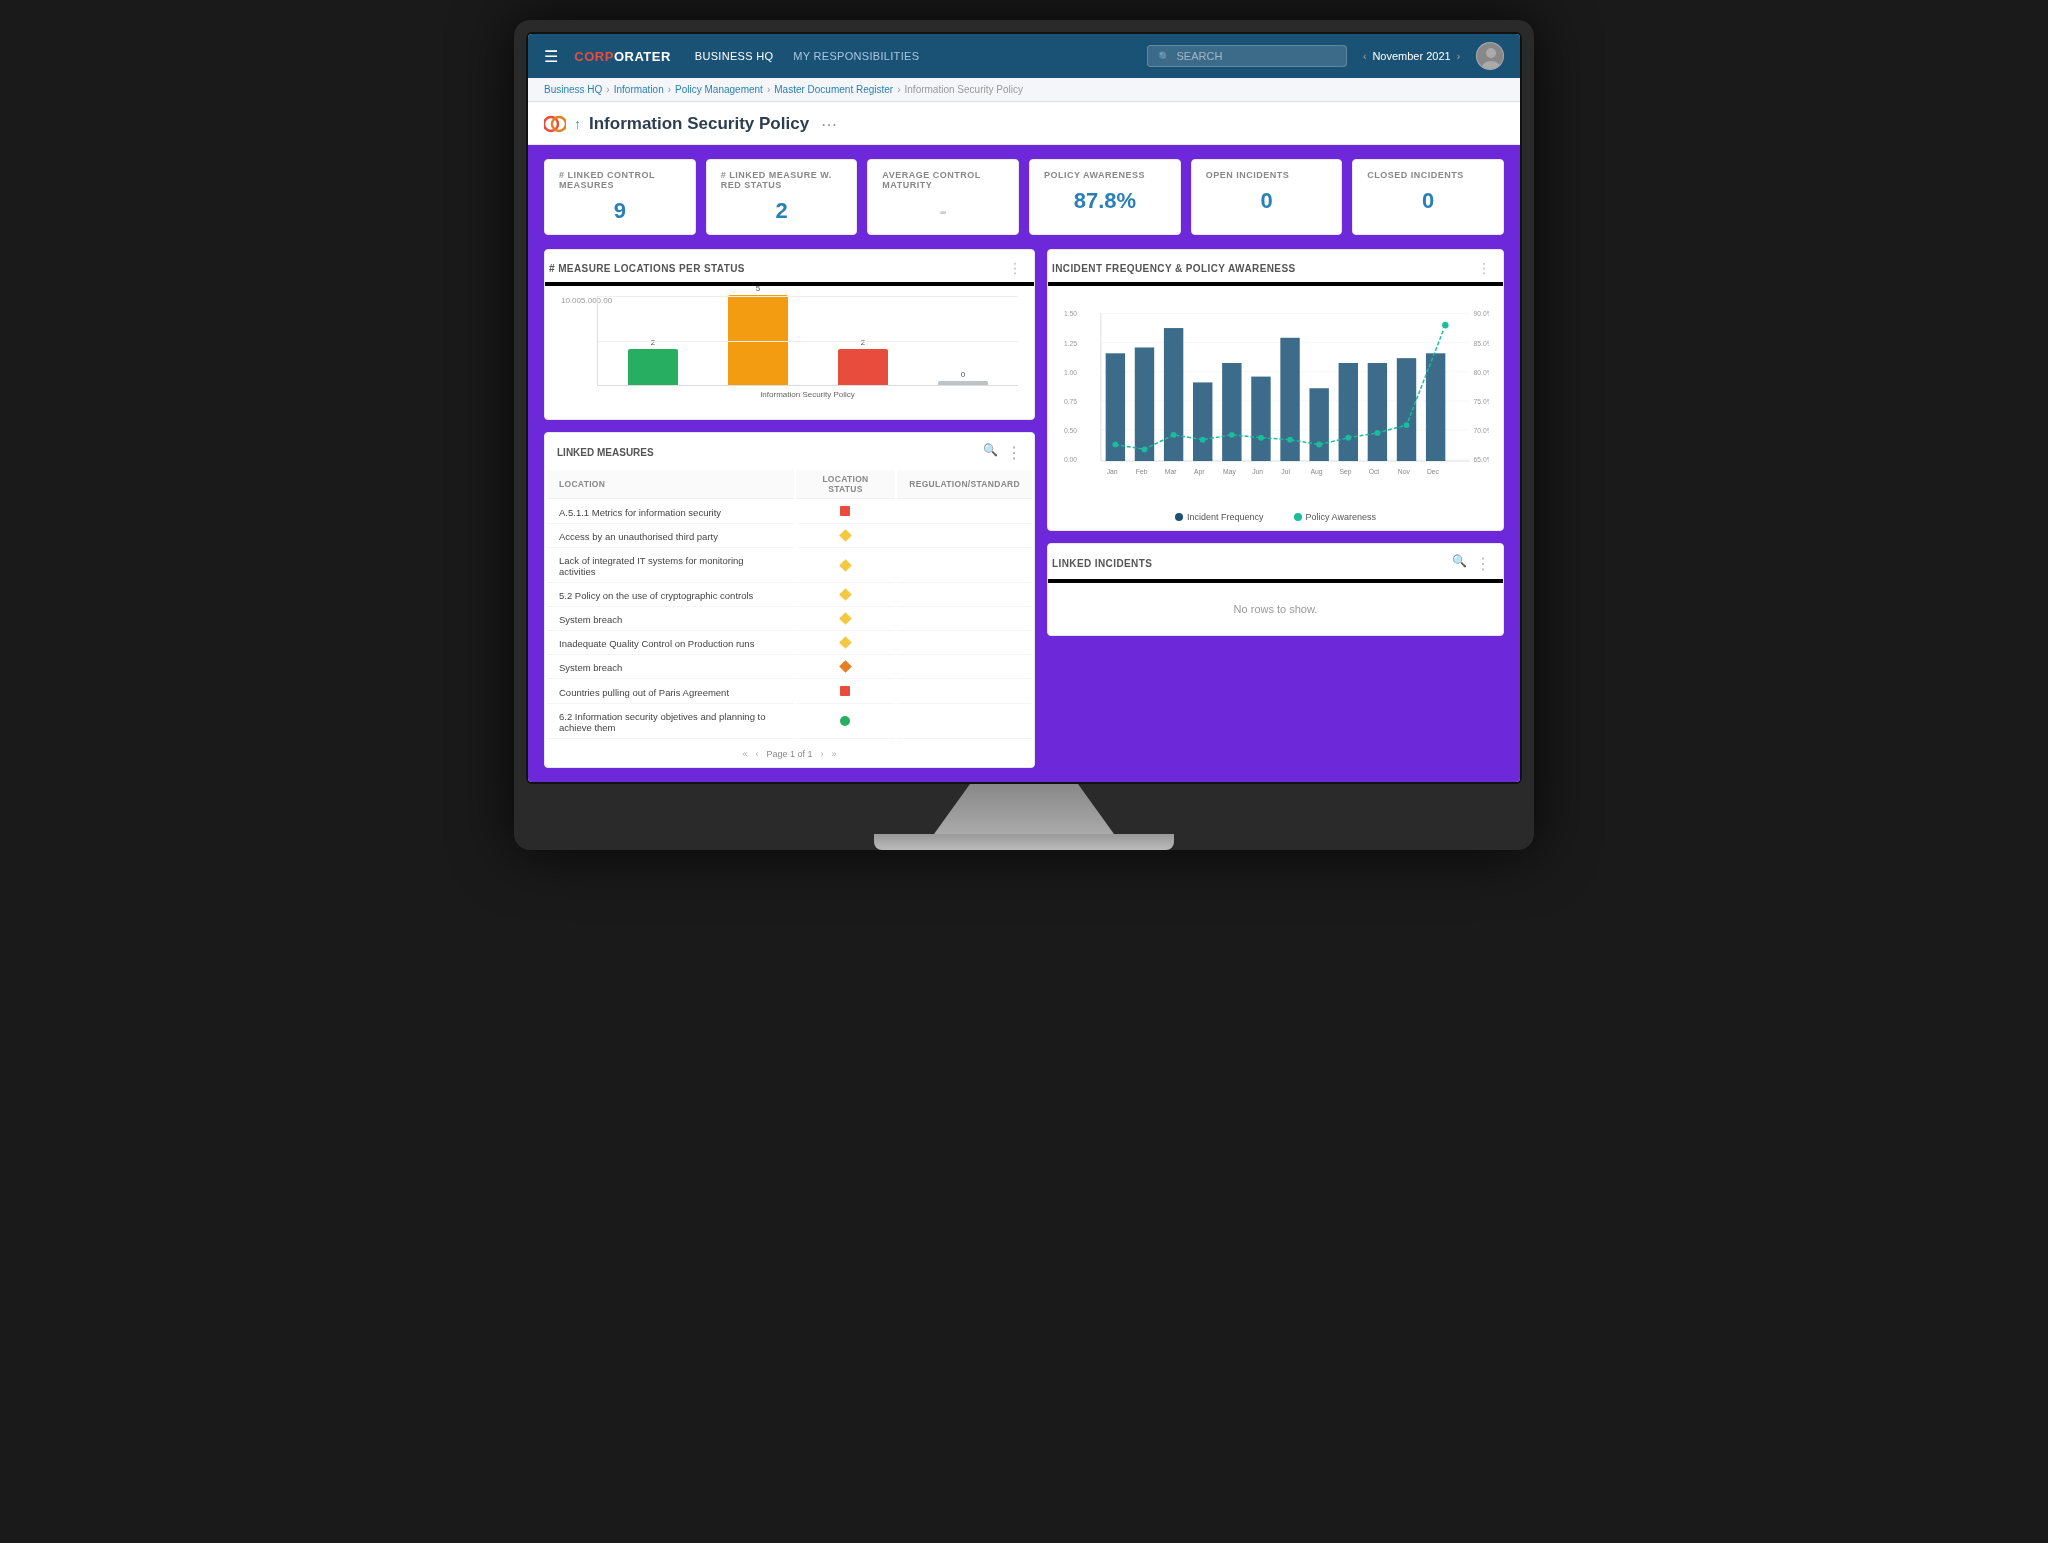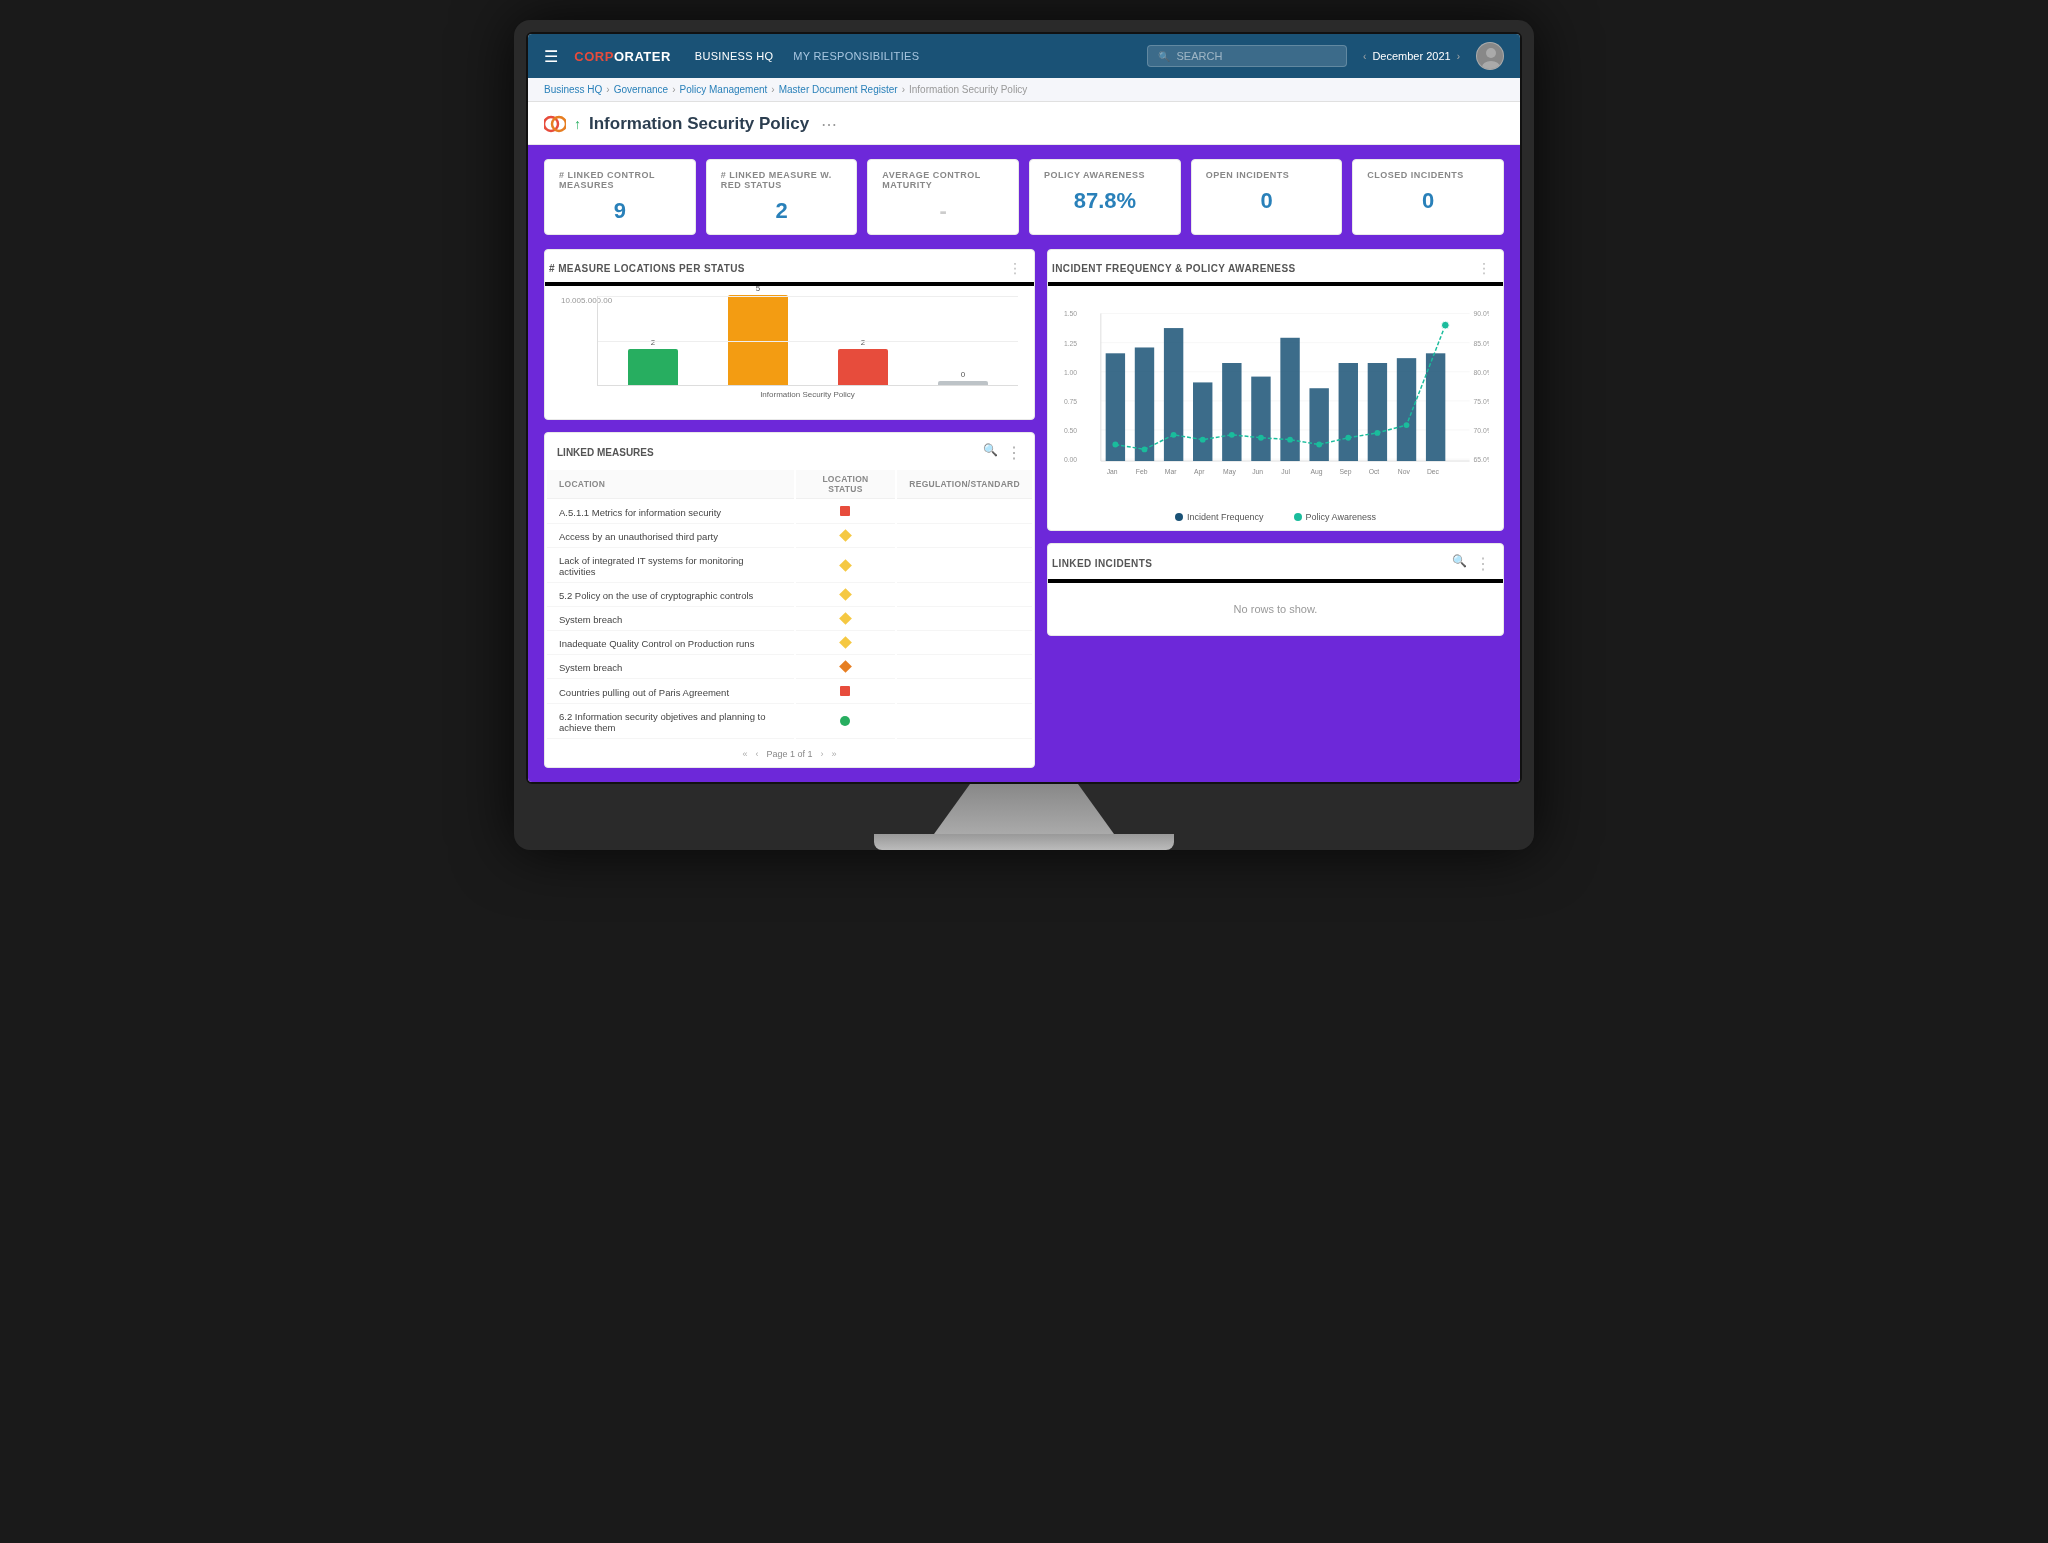--- a/index.html
+++ b/index.html
@@ -353,35 +353,35 @@
         <span class="nav-link active">BUSINESS HQ</span>
         <span class="nav-link">MY RESPONSIBILITIES</span>
       </div>
       <div class="nav-spacer"></div>
       <div class="nav-search">
         <span style="color:rgba(255,255,255,0.5);font-size:10px;">🔍</span>
         <input type="text" placeholder="SEARCH" style="">
       </div>
       <div class="nav-date">
         <span class="chevron">‹</span>
-        <span>December 2021</span>
+        <span>November 2021</span>
         <span class="chevron">›</span>
       </div>
       <div class="nav-avatar">
         <svg width="28" height="28" viewBox="0 0 28 28">
           <circle cx="14" cy="10" r="5" fill="#aaa"></circle>
           <ellipse cx="14" cy="24" rx="9" ry="6" fill="#aaa"></ellipse>
         </svg>
       </div>
     </div>
 
     <div class="breadcrumb">
       <a>Business HQ</a>
       <span>›</span>
-      <a>Governance</a>
+      <a>Information</a>
       <span>›</span>
       <a>Policy Management</a>
       <span>›</span>
       <a>Master Document Register</a>
       <span>›</span>
       <span>Information Security Policy</span>
     </div>
 
     <div class="page-header">
       <div class="page-title-row">

